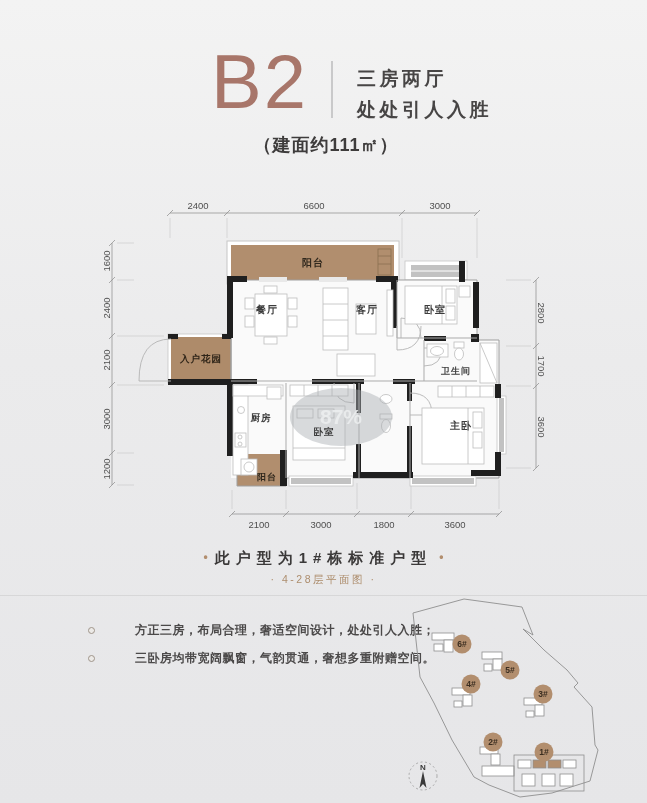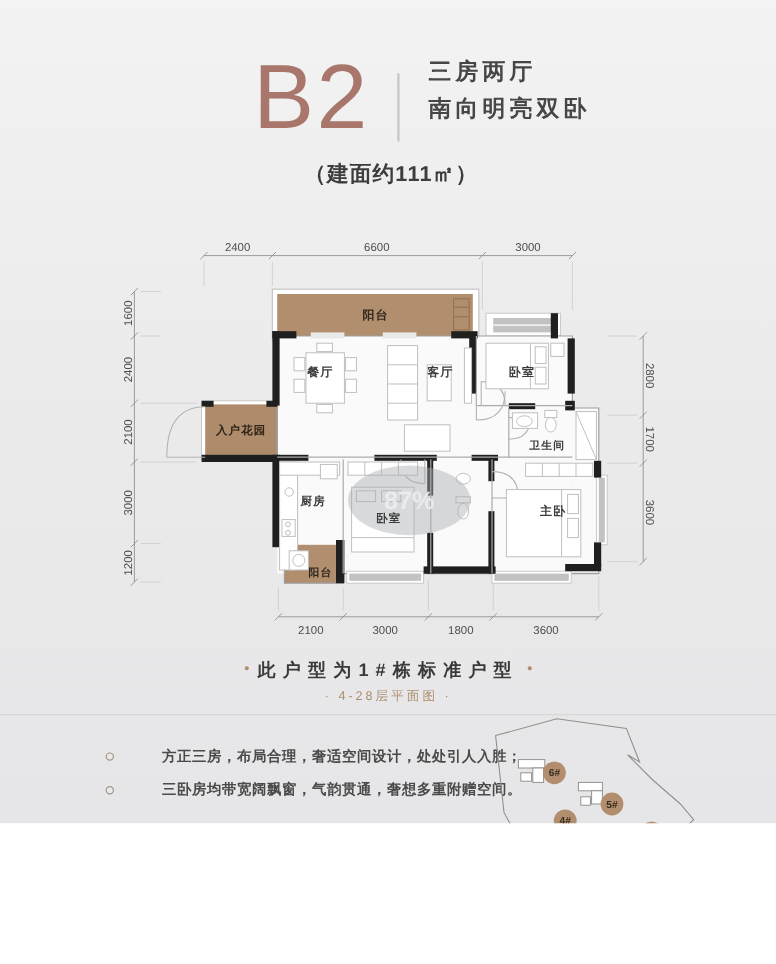--- a/index.html
+++ b/index.html
@@ -1,27 +1,27 @@
 <!DOCTYPE html>
 <html><head>
 <meta charset="utf-8">
 <style>
   html,body{margin:0;padding:0;}
   .page{
-    position:relative;width:647px;height:686px;overflow:hidden;
+    position:relative;width:647px;height:803px;overflow:hidden;
     background:linear-gradient(180deg,#f3f3f3 0%,#ebebec 45%,#e6e6e8 100%);
     font-family:"Liberation Sans", sans-serif;
   }
   .unit-code{
     position:absolute;left:211px;top:44px;
     font-size:76px;line-height:1;color:#a8766a;letter-spacing:2px;font-weight:400;
   }
   .hdr-divider{position:absolute;left:331px;top:61px;width:2px;height:57px;background:#c9c9ca;}
   .hdr-types{
-    position:absolute;left:357px;top:45px;font-size:19px;font-weight:700;color:#474545;
+    position:absolute;left:357px;top:63px;font-size:19px;font-weight:700;color:#474545;
     letter-spacing:3.5px;line-height:31px;
   }
   .area-note{
     position:absolute;left:176px;top:133px;width:300px;text-align:center;
     font-size:18px;font-weight:700;color:#3e3c3c;letter-spacing:1px;
   }
   .plan-svg{position:absolute;left:94px;top:198px;}
   .caption{position:absolute;left:0;top:549px;width:647px;text-align:center;}
   .caption .title-line{font-size:15px;font-weight:700;color:#3b3939;letter-spacing:6px;}
   .caption .deco-dot{color:#b28e6e;font-size:12px;letter-spacing:0;vertical-align:2px;padding:0 7px;}
@@ -39,21 +39,21 @@
 </style>
 </head>
 <body>
 
 <div class="page">
 
   <div class="unit-code">B2</div>
   <div class="hdr-divider"></div>
   <div class="hdr-types">
     <div>三房两厅</div>
-    <div>南向明亮双卧</div>
+    <div>处处引人入胜</div>
   </div>
   <div class="area-note">（建面约111㎡）</div>
 
   <svg class="plan-svg" width="460" height="335" viewBox="0 0 460 335">
 
     <g stroke="#8a8a8a" stroke-width="0.7" fill="none">
       <line x1="76" y1="15" x2="383" y2="15"></line>
       <path d="M73,18 L79,12 M130,18 L136,12 M305,18 L311,12 M380,18 L386,12"></path>
       <line x1="18" y1="45" x2="18" y2="287"></line>
       <path d="M15,48 L21,42 M15,85 L21,79 M15,141 L21,135 M15,190 L21,184 M15,258 L21,252 M15,290 L21,284"></path>

